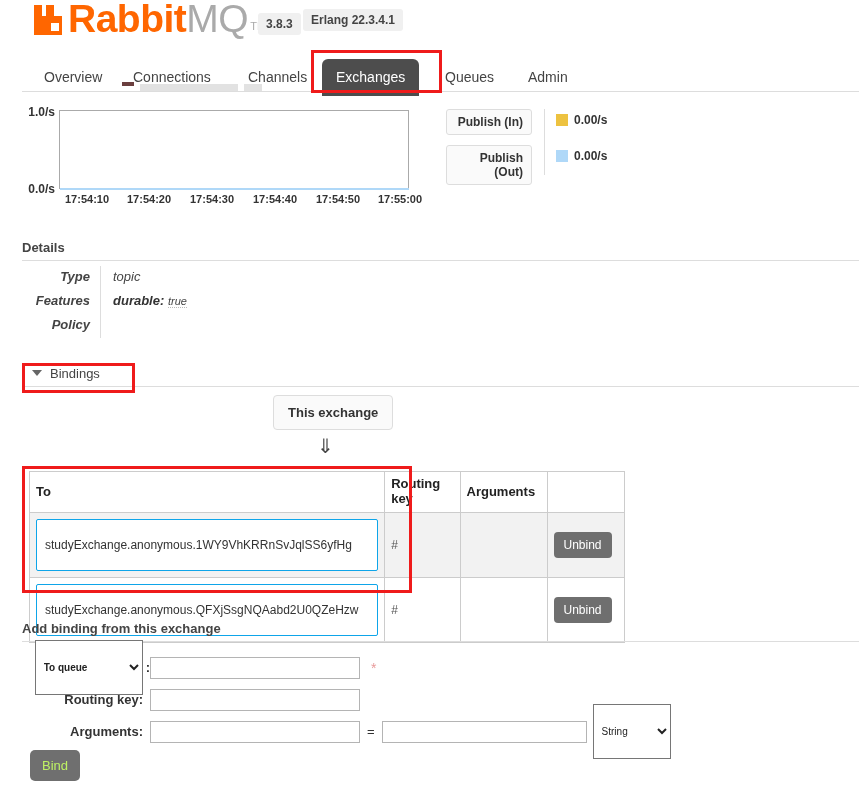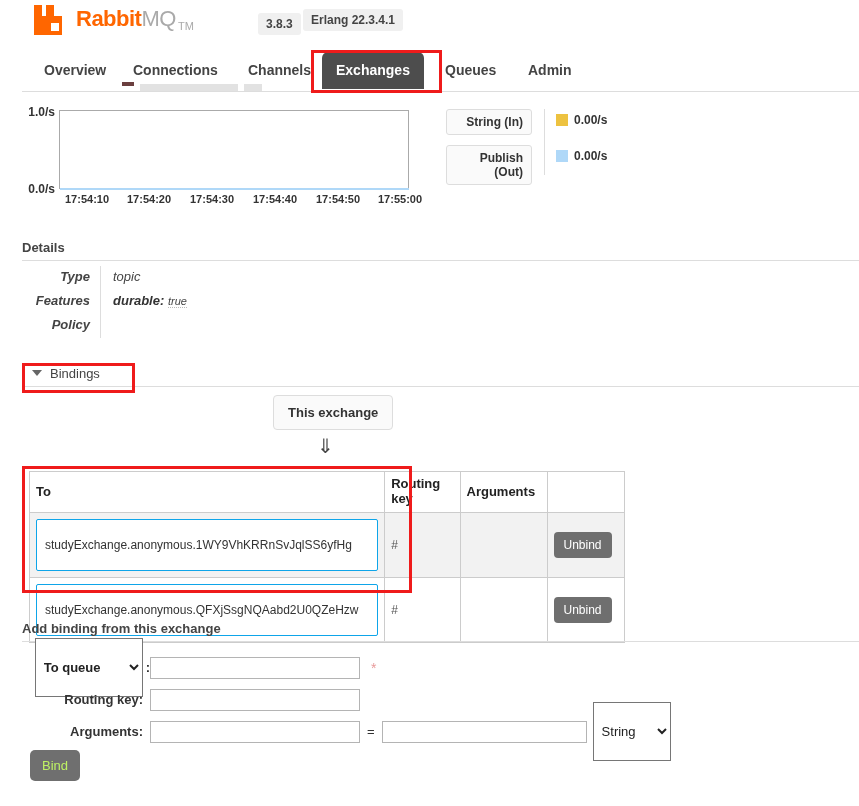--- a/index.html
+++ b/index.html
@@ -47,25 +47,25 @@
     width: 28px; height: 19px;
     background: #f60;
   }
   .logo-mark .dot {
     position: absolute;
     left: 19px; top: 20px;
     width: 8px; height: 8px;
     background: #ffffff;
   }
   .logo-text {
-    font-size: 22px;
+    font-size: 39px;
     line-height: 35px;
     font-weight: normal;
     letter-spacing: -0.5px;
-    margin-left: 10px;
+    margin-left: 2px;
     padding-bottom: 1px;
   }
   .logo-text .rabbit { color: #f60; font-weight: bold; }
   .logo-text .mq { color: #aaaaaa; }
   .logo-tm {
     color: #aaaaaa;
     font-size: 11px;
     padding-bottom: 5px;
     margin-left: 2px;
   }
@@ -82,23 +82,23 @@
   #erlang-pill  { position: absolute; left: 303px; top: 9px; }
 
   
   #nav {
     position: absolute;
     left: 0; top: 52px;
     width: 859px; height: 40px;
   }
   .tab {
     position: absolute;
-    top: 0;
+    top: 7px;
     font-size: 14px;
-    font-weight: bold;
+    font-weight: normal;
     color: #444444;
     padding: 10px 14px 11px 14px;
     white-space: nowrap;
     cursor: pointer;
   }
   .tab.active {
     background: #4d4d4d;
     color: #ffffff;
     border-radius: 6px 6px 0 0;
   }
@@ -386,21 +386,21 @@
     box-sizing: border-box;
   }
   .form-label.select-cell {
     display: flex;
     justify-content: flex-end;
     align-items: center;
     padding-right: 0;
   }
   select.ui-select {
     font-family: "Liberation Sans", sans-serif;
-    font-size: 13px;
+    font-size: 10px;
     font-weight: bold;
     color: #222222;
     padding: 20px 4px;
     border: 1px solid #767676;
     background: #ffffff;
   }
   #dest-select { width: 108px; }
   #argtype-select {
     width: 78px;
     font-weight: normal;
@@ -498,21 +498,21 @@
     <span style="left:30px;">17:54:10</span>
     <span style="left:92px;">17:54:20</span>
     <span style="left:155px;">17:54:30</span>
     <span style="left:218px;">17:54:40</span>
     <span style="left:281px;">17:54:50</span>
     <span style="left:343px;">17:55:00</span>
   </div>
 </div>
 
 <div id="legend">
-  <div class="legend-btn" id="legend-btn-in">String (In)</div>
+  <div class="legend-btn" id="legend-btn-in">Publish (In)</div>
   <div class="legend-btn" id="legend-btn-out">Publish (Out)</div>
   <div id="legend-divider"></div>
   <div class="legend-value" id="legend-val-in">
     <span class="swatch" style="background:#edc240;"></span><span>0.00/s</span>
   </div>
   <div class="legend-value" id="legend-val-out">
     <span class="swatch" style="background:#afd8f8;"></span><span>0.00/s</span>
   </div>
 </div>
 

